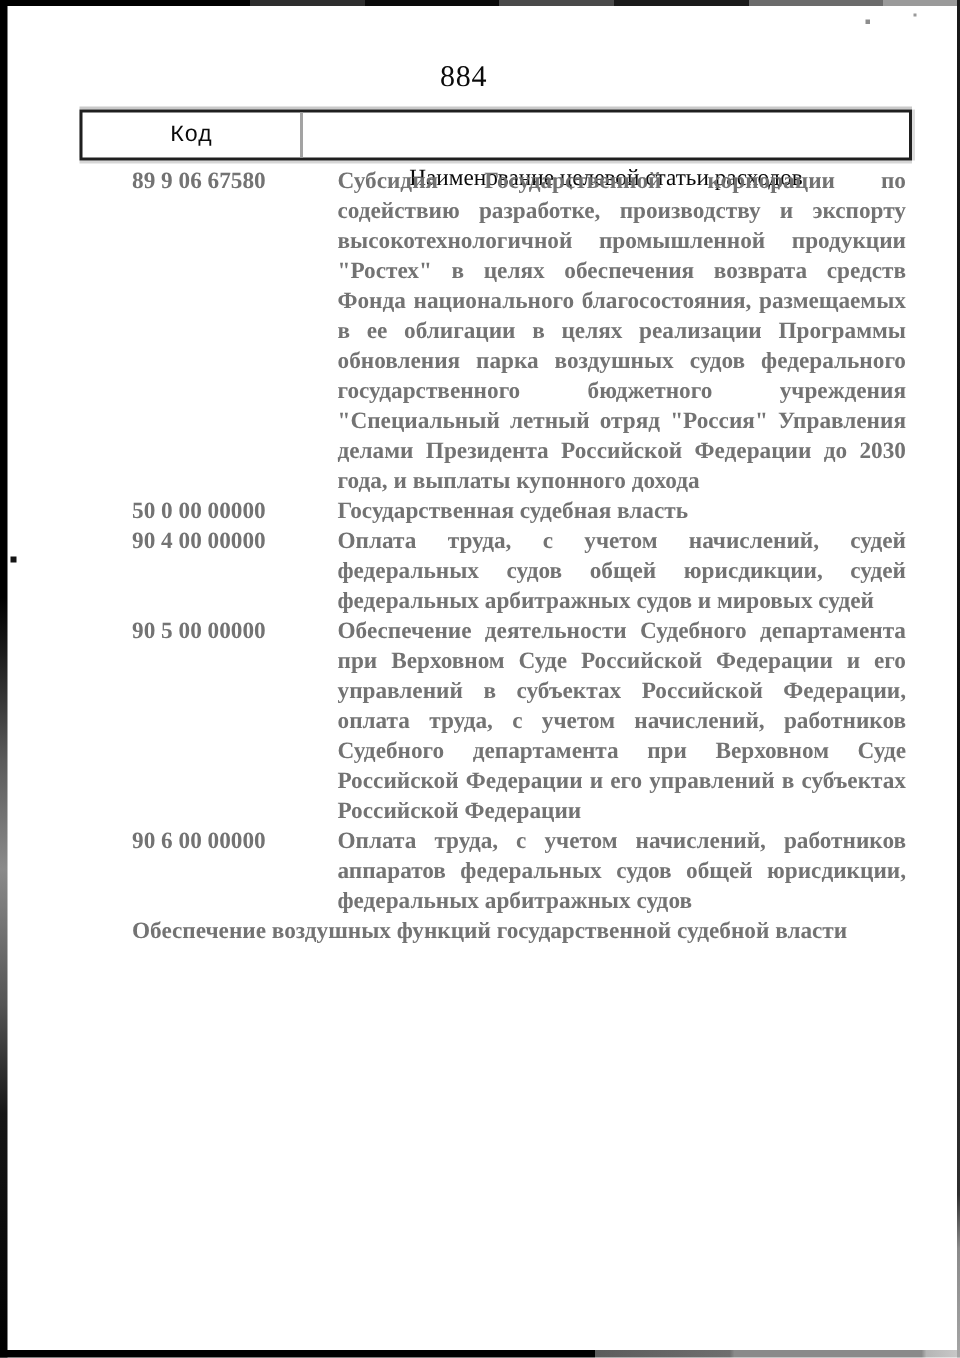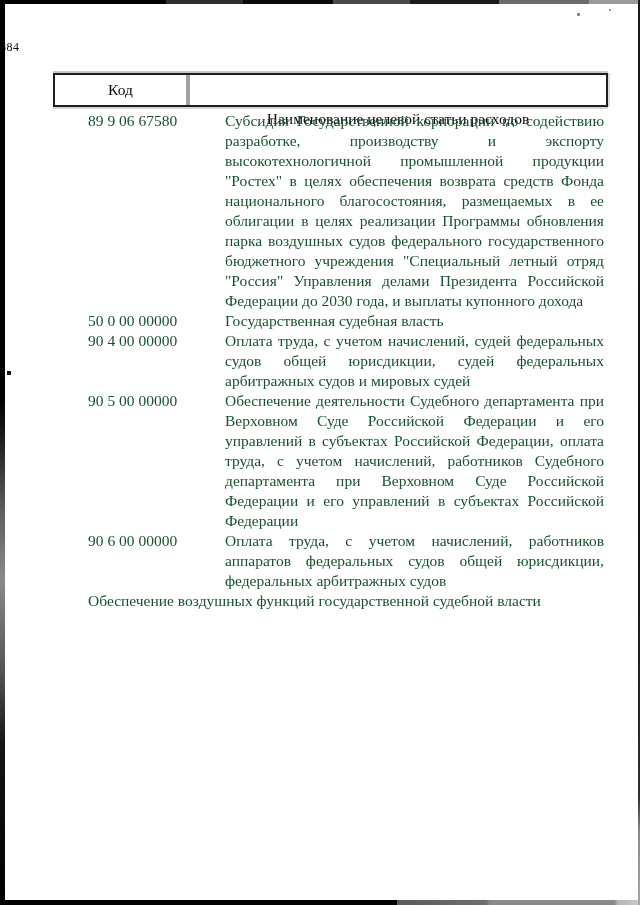--- a/index.html
+++ b/index.html
@@ -30,41 +30,41 @@
   .edge-right {
     position:absolute; top:0; right:0; width:2px; height:905px;
     background:linear-gradient(180deg,#1a1a1a 0,#111 55%,#2e2e2e 88%,#8a8a8a 92%,#a5a5a5 100%);
   }
   .speck-a { position:absolute; left:7px;  top:371px; width:4px; height:4px; background:#141414; }
   .speck-b { position:absolute; left:577px; top:13px; width:3px; height:3px; background:#8d8d8d; }
   .speck-c { position:absolute; left:609px; top:9px;  width:2px; height:2px; background:#9a9a9a; }
 
   .page-number {
     position:absolute; top:40px; left:0; width:618px;
-    text-align:left; font-size:12px; letter-spacing:0.5px;
+    text-align:center; font-size:20px; letter-spacing:0.5px;
   }
 
   .table-header {
     position:absolute; left:53px; top:73px; width:555px; height:34px;
     box-sizing:border-box; border:2px solid #1f1f1f; background:#fff;
     display:flex; align-items:stretch;
     box-shadow:0 -2px 0 rgba(120,120,120,.40), 0 2px 0 rgba(120,120,120,.30),
                2px 0 0 rgba(120,120,120,.25);
   }
   .th-code {
-    width:135px; flex:none; box-sizing:border-box; border-right:4px solid #a3a3a3;
-    display:flex; align-items:center; justify-content:center; font-size:15.5px;
+    width:147px; flex:none; box-sizing:border-box; border-right:2px solid #a3a3a3;
+    display:flex; align-items:center; justify-content:center; font-size:15.5px;font-family:Liberation Mono, monospace;
   }
   .th-name {
     flex:1; display:flex; align-items:center; justify-content:center; font-size:15.5px;margin-top:44px;
   }
 
   .rows {
     position:absolute; left:88px; top:111px; width:516px;
-    font-size:15.5px; line-height:20px; color:#14532d;
+    font-size:15.5px; line-height:20px; color:#737373;font-weight:bold;
   }
   .row { display:flex; align-items:flex-start; }
   .cell-code { width:137px; flex:none; white-space:nowrap; }
   .cell-name { flex:1; text-align:justify; }
 </style>
 </head>
 <body>
 
 <div class="page">
 

